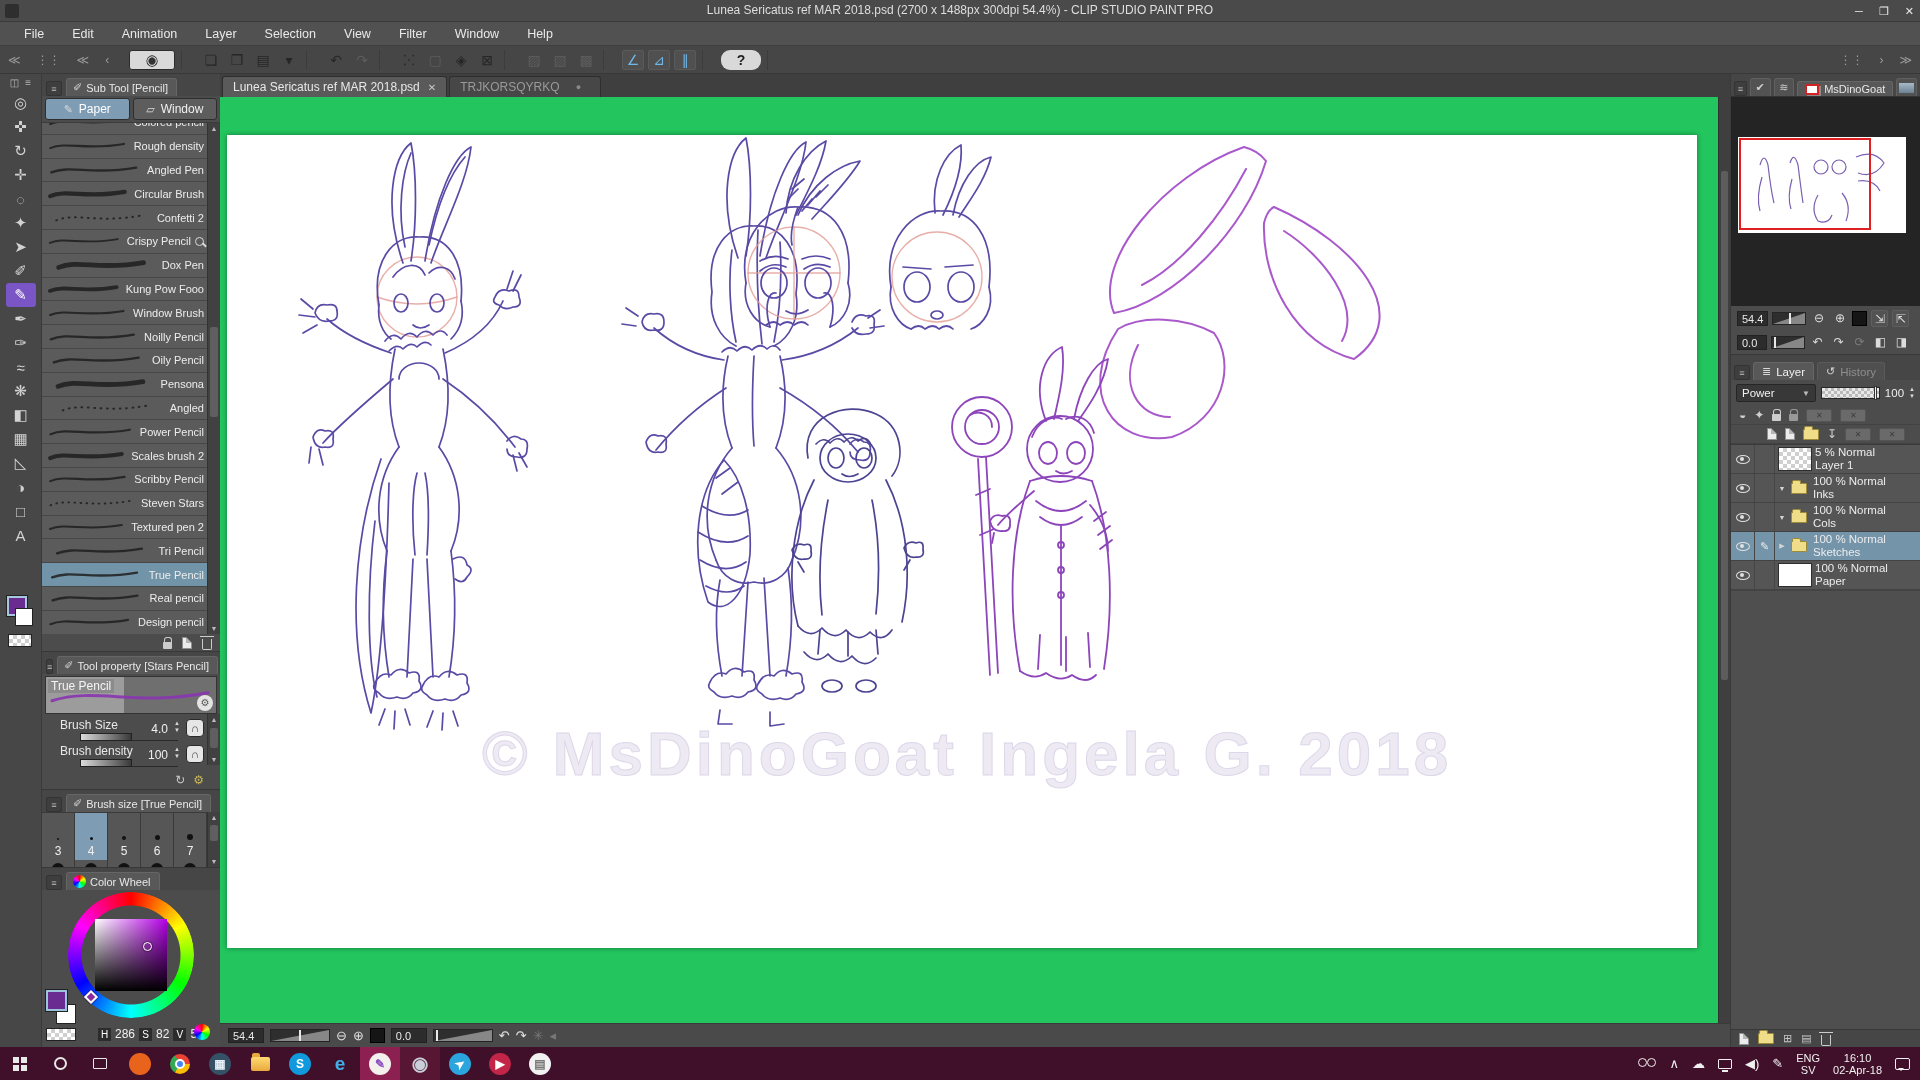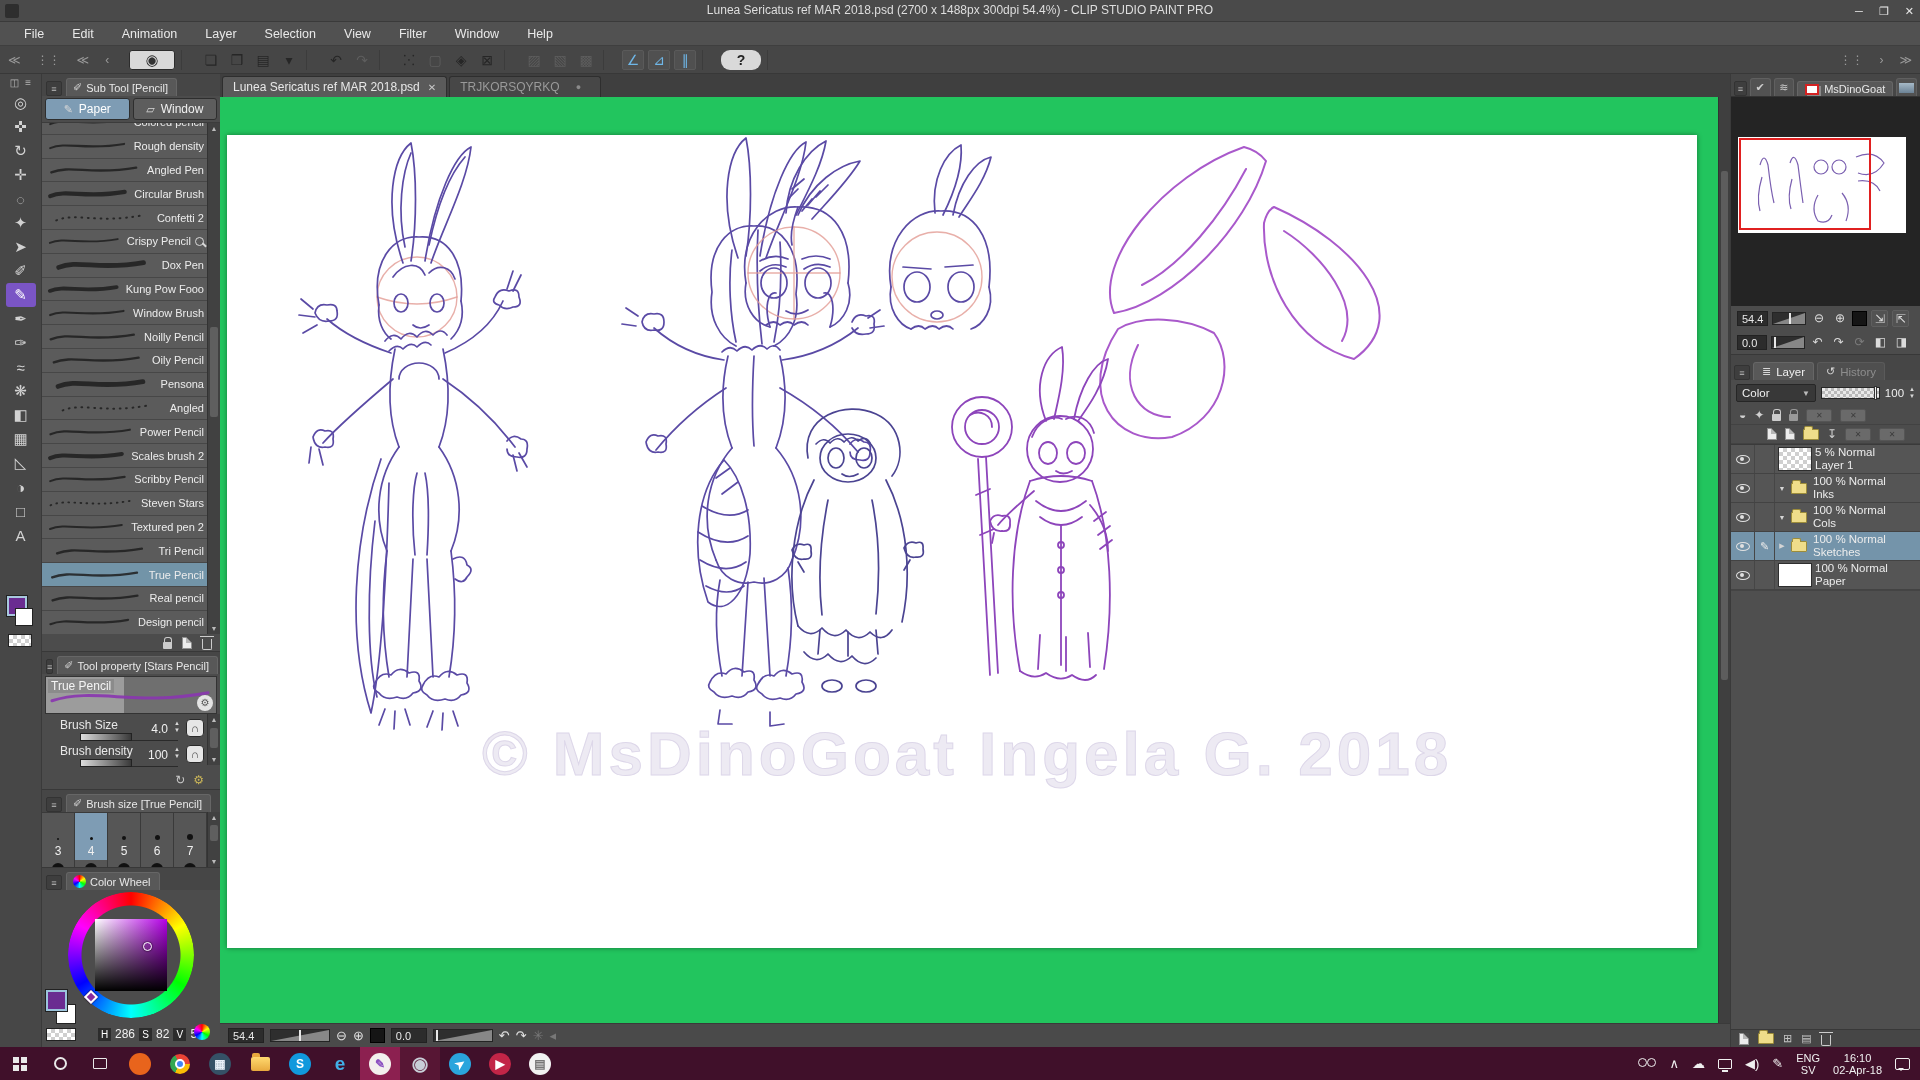--- a/index.html
+++ b/index.html
@@ -917,21 +917,21 @@
         <span class="picon">≣</span>
         <span>Layer</span>
       </span>
     <span class="lyr-tab inactive">
         <span class="picon">↺</span>
         <span>History</span>
       </span>
   </div>
   <div id="blend-row">
     <span id="blend-select">
-        <span>Color</span>
+        <span>Power</span>
         <span class="car">▼</span>
       </span>
     <span id="opacity-slider">
         <b></b>
       </span>
     <span id="opacity-val">100</span>
     <span class="spin">
         <span>▲</span>
         <span>▼</span>
       </span>

